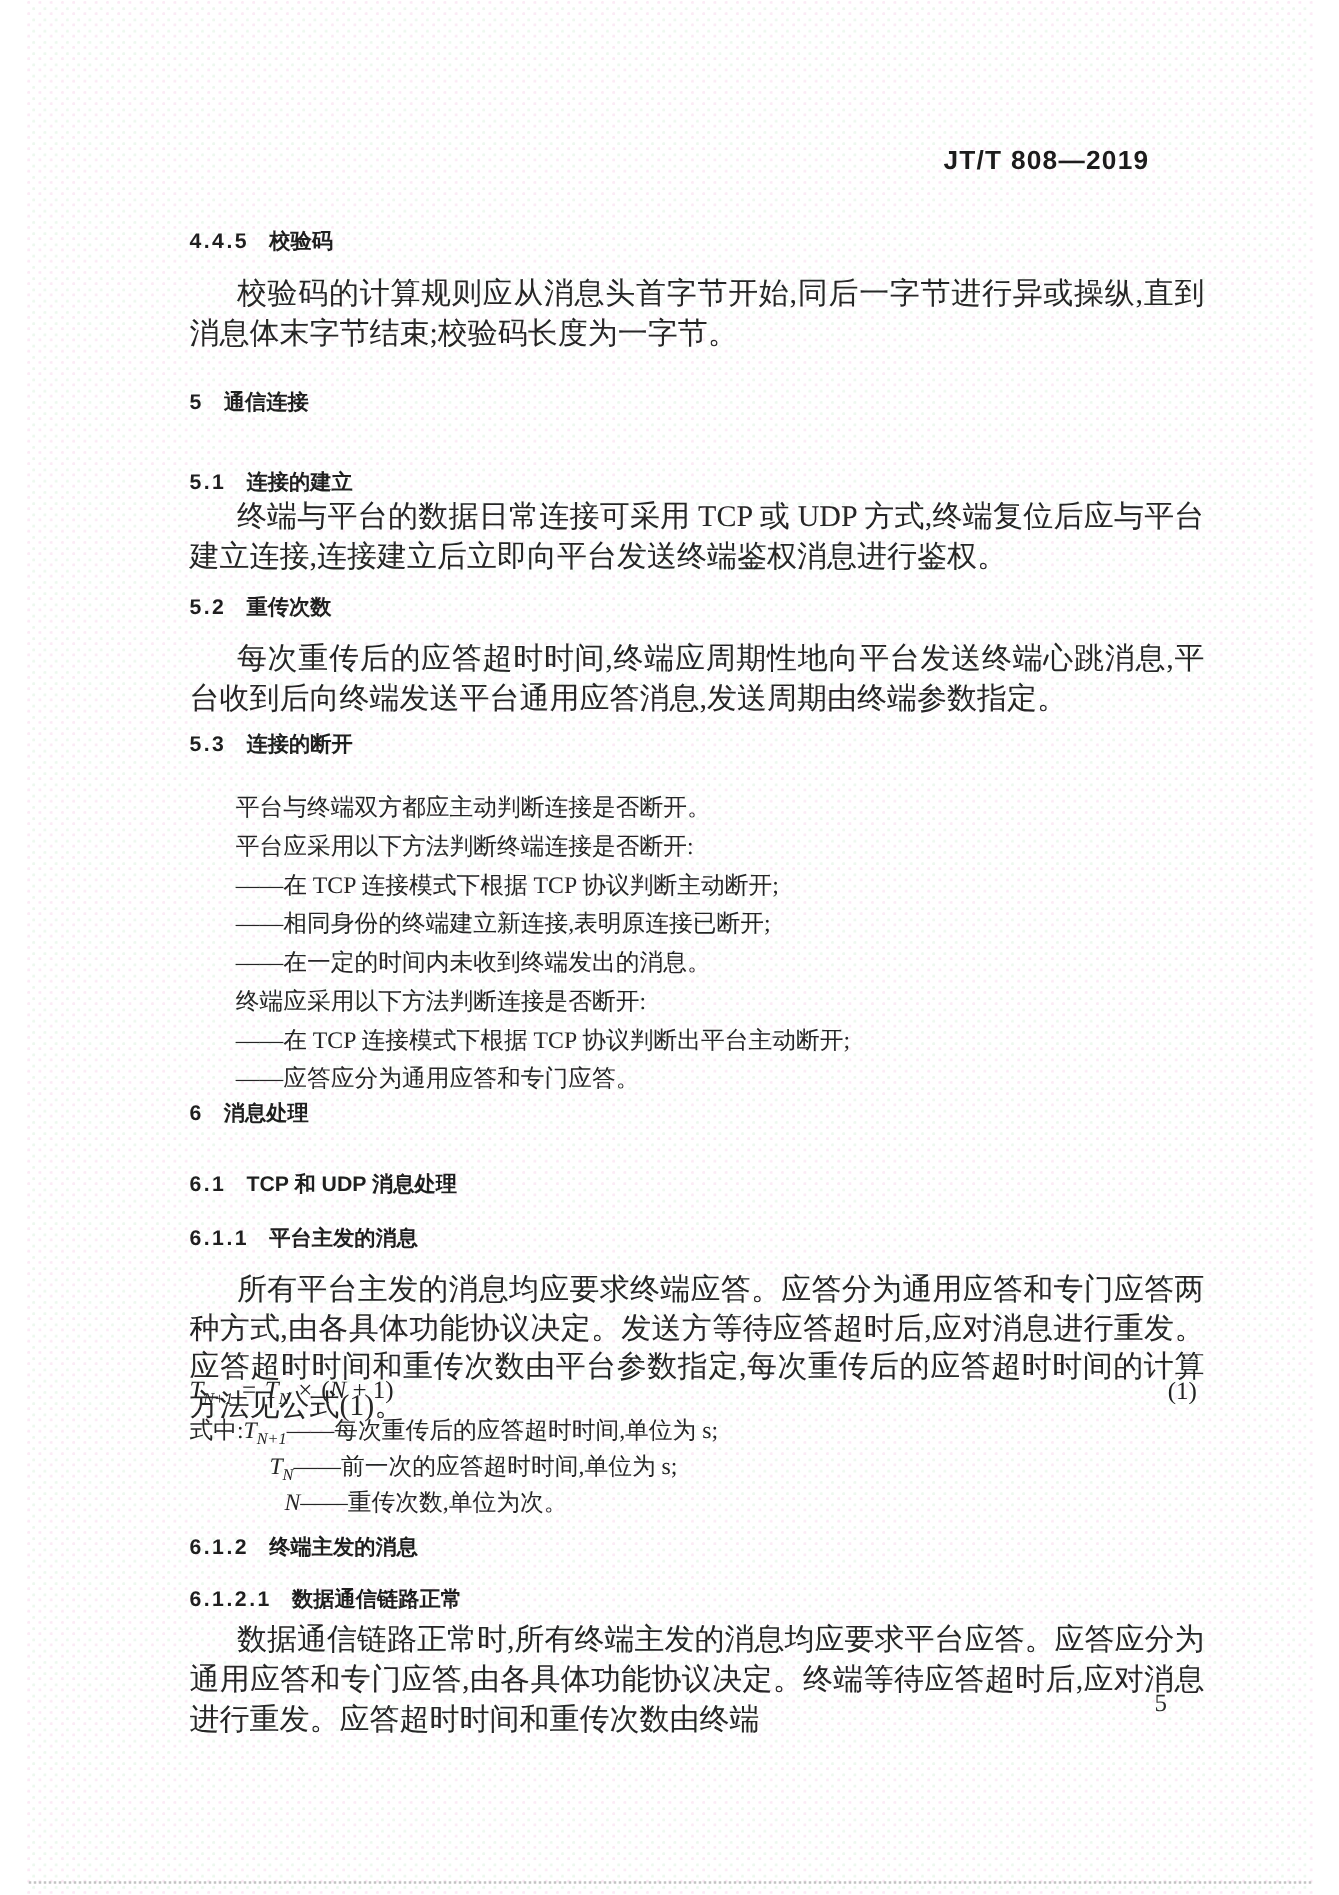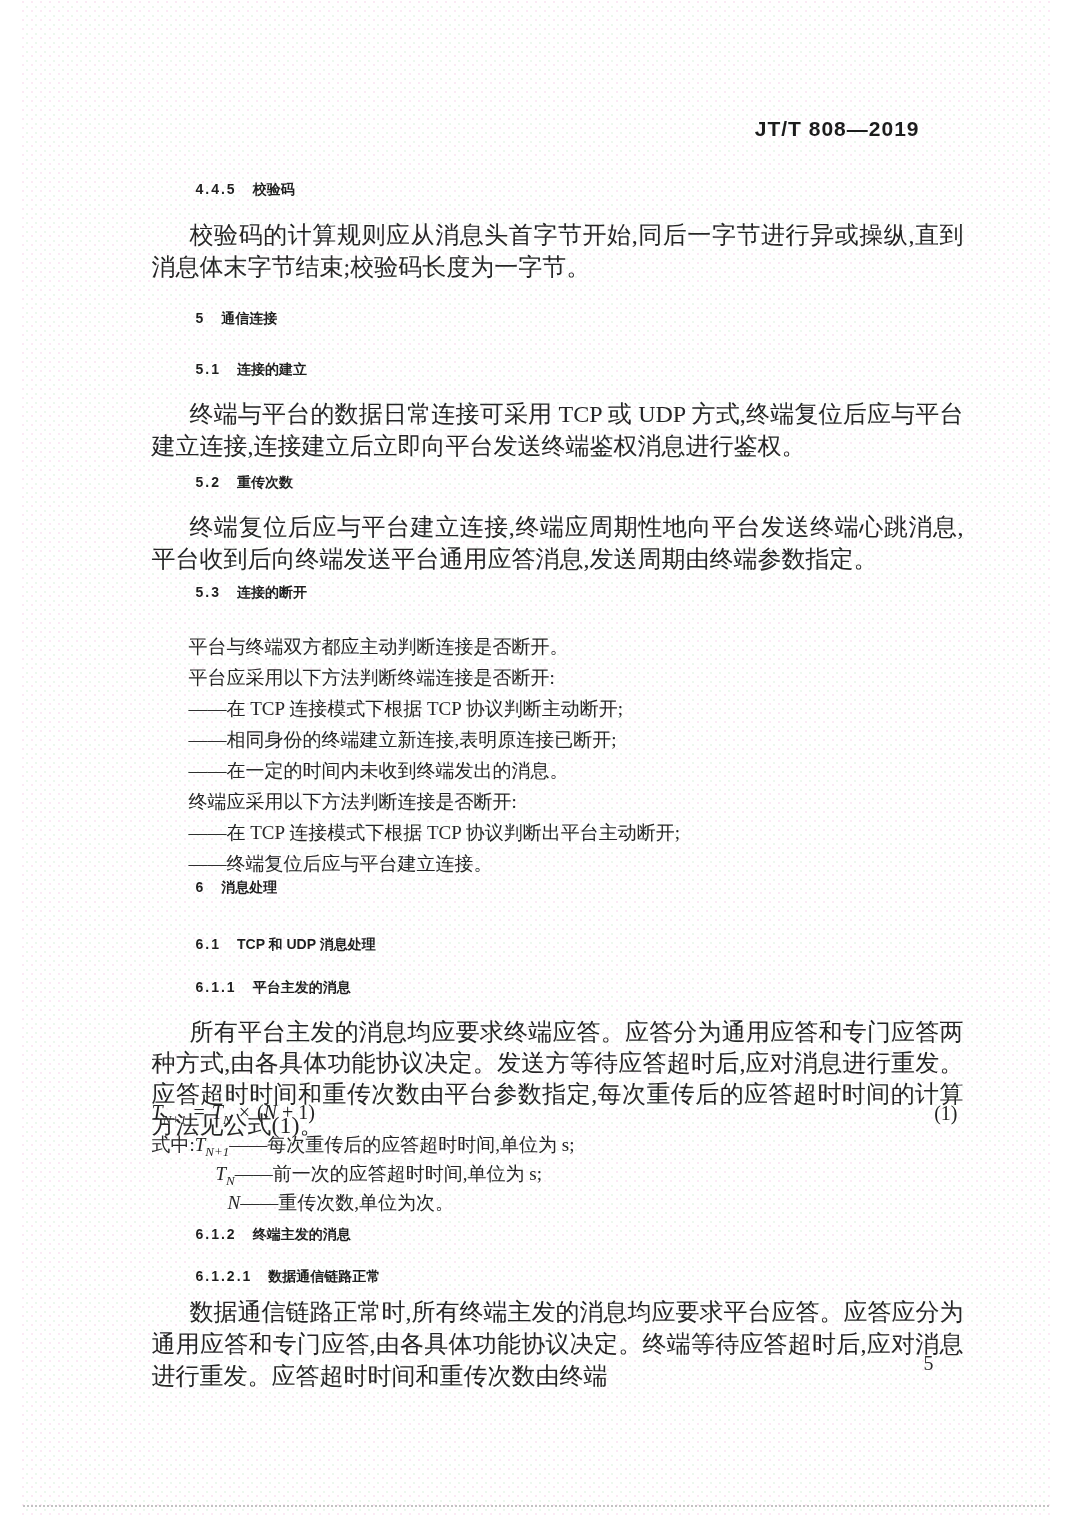--- a/index.html
+++ b/index.html
@@ -19,23 +19,22 @@
     overflow:hidden;
   }
   .hdr{
     position:absolute; top:117px; right:131px;
     font-family:"Liberation Sans", sans-serif;
     font-weight:700; font-size:21px; letter-spacing:1px; color:#1c1c1c;
   }
   .h{
     position:absolute; left:131px;
     font-family:"Liberation Sans", sans-serif;
-    font-weight:700; font-size:14px; color:#1f1f1f;
+    font-weight:700; font-size:17px; color:#1f1f1f;
     white-space:nowrap;
-    margin-left:44px;
   }
   .h .num{letter-spacing:2px; margin-right:16px;}
   .para{
     position:absolute; left:131px; width:812px;
     font-size:24px; line-height:32px;
     text-align:justify; text-indent:38px;
   }
   .list{position:absolute; left:131px; width:830px; font-size:19px; line-height:31px;}
   .list .line{padding-left:37px; white-space:nowrap;}
   .frow{position:absolute; left:131px; width:812px; height:34px;}
@@ -74,45 +73,45 @@
   <div class="h" style="top:181px">
     <span class="num">4.4.5</span><span>校验码</span>
   </div>
 
   <div class="para" style="top:219px">校验码的计算规则应从消息头首字节开始,同后一字节进行异或操纵,直到消息体末字节结束;校验码长度为一字节。</div>
 
   <div class="h" style="top:310px">
     <span class="num">5</span><span>通信连接</span>
   </div>
 
-  <div class="h" style="top:361px">
+  <div class="h" style="top:374px">
     <span class="num">5.1</span><span>连接的建立</span>
   </div>
 
   <div class="para" style="top:398px">终端与平台的数据日常连接可采用 TCP 或 UDP 方式,终端复位后应与平台建立连接,连接建立后立即向平台发送终端鉴权消息进行鉴权。</div>
 
   <div class="h" style="top:474px">
     <span class="num">5.2</span><span>重传次数</span>
   </div>
 
-  <div class="para" style="top:511px">终端复位后应与平台建立连接,终端应周期性地向平台发送终端心跳消息,平台收到后向终端发送平台通用应答消息,发送周期由终端参数指定。</div>
+  <div class="para" style="top:511px">每次重传后的应答超时时间,终端应周期性地向平台发送终端心跳消息,平台收到后向终端发送平台通用应答消息,发送周期由终端参数指定。</div>
 
   <div class="h" style="top:584px">
     <span class="num">5.3</span><span>连接的断开</span>
   </div>
 
   <div class="list" style="top:631px">
     <div class="line">平台与终端双方都应主动判断连接是否断开。</div>
     <div class="line">平台应采用以下方法判断终端连接是否断开:</div>
     <div class="line">——在 TCP 连接模式下根据 TCP 协议判断主动断开;</div>
     <div class="line">——相同身份的终端建立新连接,表明原连接已断开;</div>
     <div class="line">——在一定的时间内未收到终端发出的消息。</div>
     <div class="line">终端应采用以下方法判断连接是否断开:</div>
     <div class="line">——在 TCP 连接模式下根据 TCP 协议判断出平台主动断开;</div>
-    <div class="line">——终端复位后应与平台建立连接。</div>
+    <div class="line">——应答应分为通用应答和专门应答。</div>
   </div>
 
   <div class="h" style="top:879px">
     <span class="num">6</span><span>消息处理</span>
   </div>
 
   <div class="h" style="top:936px">
     <span class="num">6.1</span><span>TCP 和 UDP 消息处理</span>
   </div>
 

